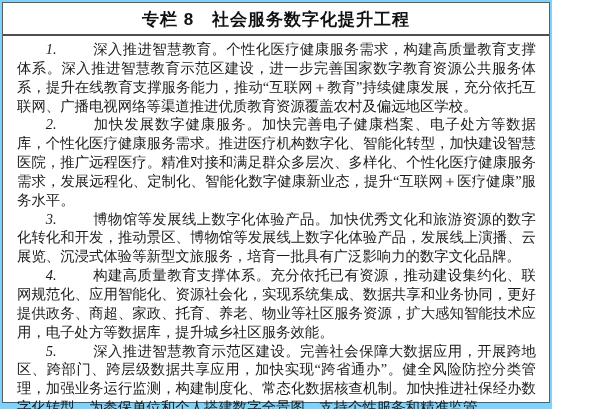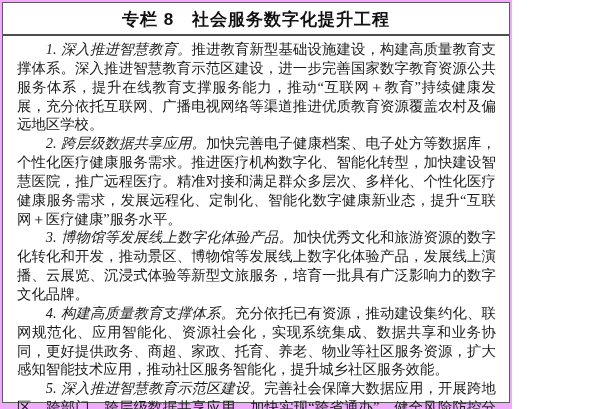--- a/index.html
+++ b/index.html
@@ -2,23 +2,23 @@
 <html><head>
 <meta charset="utf-8">
 <style>
   html, body {
     margin: 0;
     padding: 0;
     background: #ffffff;
   }
   .page {
     position: relative;
-    width: 512px;
+    width: 552px;
     height: 409px;
-    background: #f0abfc;
+    background: #7dd3fc;
     font-family: "Liberation Serif", "DejaVu Serif", serif;
     color: #1b1b1b;
     overflow: hidden;
     box-sizing: border-box;
   }
   .panel {
     position: absolute;
     left: 2px;
     top: 2px;
     right: 2px;
@@ -49,39 +49,39 @@
   }
   .para {
     margin: 0;
     text-indent: 2em;
   }
   .num {
     font-style: italic;
     margin-right: 0.3em;
   }
   .lead {
-    font-style: italic;
+    margin-left: 32px;
   }
   .body-text {
     font-style: normal;
   }
 </style>
 </head>
 <body>
 
 <div class="page">
   <div class="panel">
     <div class="panel-title">专栏 8　社会服务数字化提升工程</div>
     <div class="panel-body">
 
-      <p class="para"><span class="num">1.</span><span class="lead">深入推进智慧教育。</span><span class="body-text">推进教育新型基础设施建设，构建高质量教育支撑体系。深入推进智慧教育示范区建设，进一步完善国家数字教育资源公共服务体系，提升在线教育支撑服务能力，推动“互联网＋教育”持续健康发展，充分依托互联网、广播电视网络等渠道推进优质教育资源覆盖农村及偏远地区学校。</span></p>
+      <p class="para"><span class="num">1.</span><span class="lead">深入推进智慧教育。</span><span class="body-text">个性化医疗健康服务需求，构建高质量教育支撑体系。深入推进智慧教育示范区建设，进一步完善国家数字教育资源公共服务体系，提升在线教育支撑服务能力，推动“互联网＋教育”持续健康发展，充分依托互联网、广播电视网络等渠道推进优质教育资源覆盖农村及偏远地区学校。</span></p>
 
-      <p class="para"><span class="num">2.</span><span class="lead">跨层级数据共享应用。</span><span class="body-text">加快完善电子健康档案、电子处方等数据库，个性化医疗健康服务需求。推进医疗机构数字化、智能化转型，加快建设智慧医院，推广远程医疗。精准对接和满足群众多层次、多样化、个性化医疗健康服务需求，发展远程化、定制化、智能化数字健康新业态，提升“互联网＋医疗健康”服务水平。</span></p>
+      <p class="para"><span class="num">2.</span><span class="lead">加快发展数字健康服务。</span><span class="body-text">加快完善电子健康档案、电子处方等数据库，个性化医疗健康服务需求。推进医疗机构数字化、智能化转型，加快建设智慧医院，推广远程医疗。精准对接和满足群众多层次、多样化、个性化医疗健康服务需求，发展远程化、定制化、智能化数字健康新业态，提升“互联网＋医疗健康”服务水平。</span></p>
 
       <p class="para"><span class="num">3.</span><span class="lead">博物馆等发展线上数字化体验产品。</span><span class="body-text">加快优秀文化和旅游资源的数字化转化和开发，推动景区、博物馆等发展线上数字化体验产品，发展线上演播、云展览、沉浸式体验等新型文旅服务，培育一批具有广泛影响力的数字文化品牌。</span></p>
 
-      <p class="para"><span class="num">4.</span><span class="lead">构建高质量教育支撑体系。</span><span class="body-text">充分依托已有资源，推动建设集约化、联网规范化、应用智能化、资源社会化，实现系统集成、数据共享和业务协同，更好提供政务、商超、家政、托育、养老、物业等社区服务资源，扩大感知智能技术应用，推动社区服务智能化，提升城乡社区服务效能。</span></p>
+      <p class="para"><span class="num">4.</span><span class="lead">构建高质量教育支撑体系。</span><span class="body-text">充分依托已有资源，推动建设集约化、联网规范化、应用智能化、资源社会化，实现系统集成、数据共享和业务协同，更好提供政务、商超、家政、托育、养老、物业等社区服务资源，扩大感知智能技术应用，电子处方等数据库，提升城乡社区服务效能。</span></p>
 
       <p class="para"><span class="num">5.</span><span class="lead">深入推进智慧教育示范区建设。</span><span class="body-text">完善社会保障大数据应用，开展跨地区、跨部门、跨层级数据共享应用，加快实现“跨省通办”。健全风险防控分类管理，加强业务运行监测，构建制度化、常态化数据核查机制。加快推进社保经办数字化转型，为参保单位和个人搭建数字全景图，支持个性服务和精准监管。</span></p>
 
     </div>
   </div>
 </div>
 
 </body></html>

